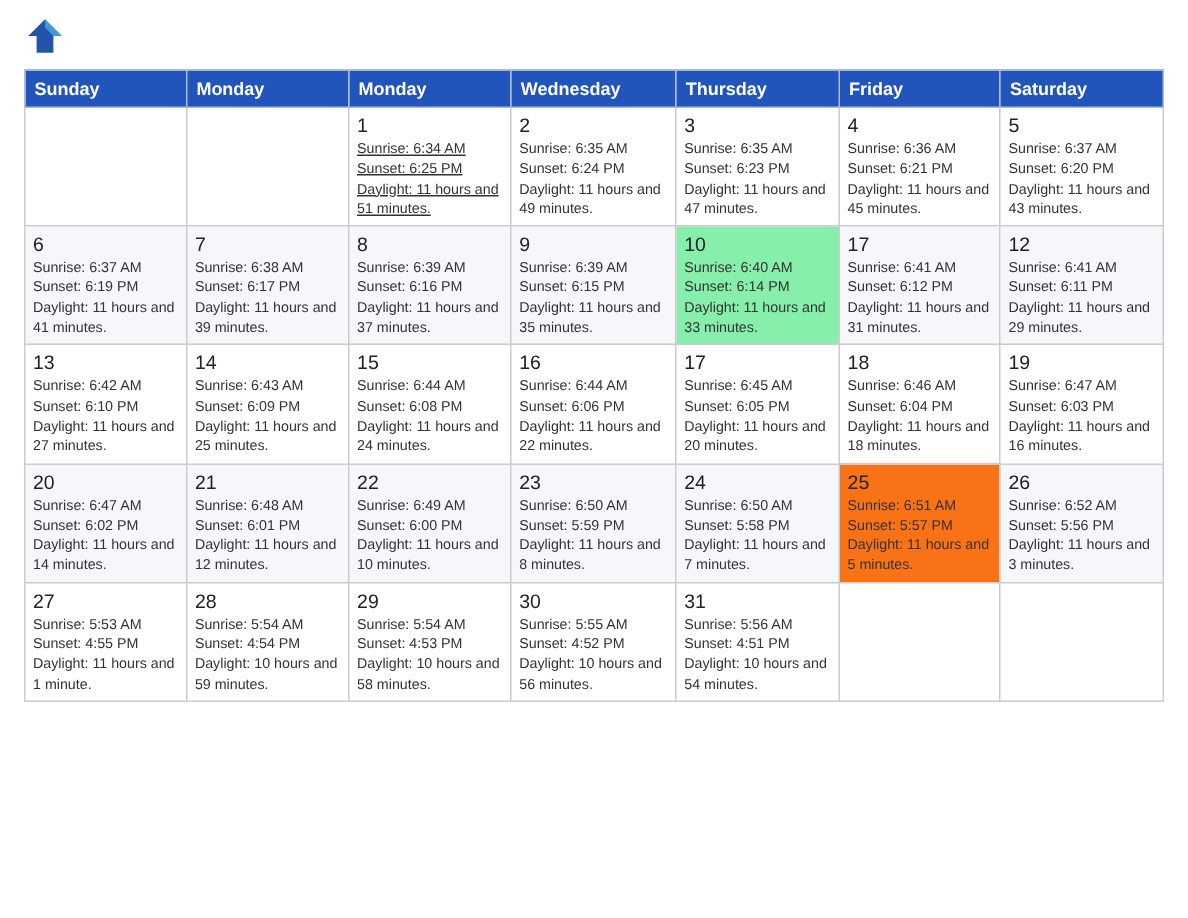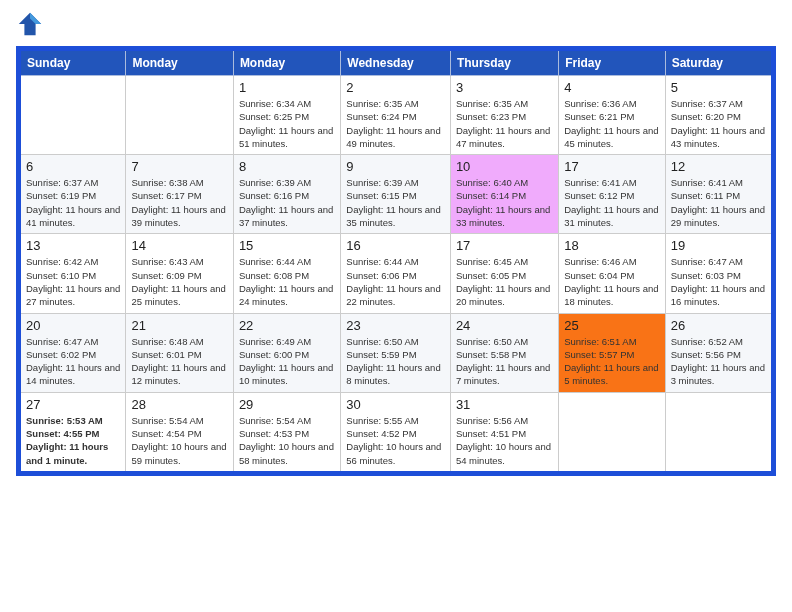--- a/index.html
+++ b/index.html
@@ -51,21 +51,21 @@
       color: #222;
       line-height: 1.1;
     }
     .location-title {
       font-size: 15px;
       color: #444;
     }
     .calendar {
       width: 100%;
       border-collapse: collapse;
-      border: 5px solid #1d4ed8;
+      border: 1px solid #1d4ed8;
     }
     .calendar th {
       background: #2255bb;
       color: #fff;
       font-size: 12px;
       font-weight: bold;
       text-align: left;
       padding: 5px 6px;
       border: 1px solid #aabbdd;
     }
@@ -129,21 +129,21 @@
           <th>Friday</th>
           <th>Saturday</th>
         </tr>
     </thead>
     <tbody id="calendar-body">
     <tr>
           <td class="empty-cell"></td>
           <td class="empty-cell"></td>
           <td>
             <div class="day-num">1</div>
-            <div class="day-info" style="white-space: pre-line;">Sunrise: 6:34 AM
+            <div class="day-info" style="white-space: pre-line; text-decoration: underline;">Sunrise: 6:34 AM
 Sunset: 6:25 PM
 Daylight: 11 hours and 51 minutes.</div>
           </td>
           <td>
             <div class="day-num">2</div>
             <div class="day-info" style="white-space: pre-line;">Sunrise: 6:35 AM
 Sunset: 6:24 PM
 Daylight: 11 hours and 49 minutes.</div>
           </td>
           <td>
@@ -183,21 +183,21 @@
             <div class="day-info" style="white-space: pre-line;">Sunrise: 6:39 AM
 Sunset: 6:16 PM
 Daylight: 11 hours and 37 minutes.</div>
           </td>
           <td style="background: rgb(245, 247, 250);">
             <div class="day-num">9</div>
             <div class="day-info" style="white-space: pre-line;">Sunrise: 6:39 AM
 Sunset: 6:15 PM
 Daylight: 11 hours and 35 minutes.</div>
           </td>
-          <td style="background: #f0abfc;">
+          <td style="background: #86efac;">
             <div class="day-num">10</div>
             <div class="day-info" style="white-space: pre-line;">Sunrise: 6:40 AM
 Sunset: 6:14 PM
 Daylight: 11 hours and 33 minutes.</div>
           </td>
           <td style="background: rgb(245, 247, 250);">
             <div class="day-num">17</div>
             <div class="day-info" style="white-space: pre-line;">Sunrise: 6:41 AM
 Sunset: 6:12 PM
 Daylight: 11 hours and 31 minutes.</div>
@@ -293,21 +293,21 @@
           <td style="background: rgb(245, 247, 250); margin-top: 44px;">
             <div class="day-num">26</div>
             <div class="day-info" style="white-space: pre-line;">Sunrise: 6:52 AM
 Sunset: 5:56 PM
 Daylight: 11 hours and 3 minutes.</div>
           </td>
         </tr>
         <tr>
           <td>
             <div class="day-num">27</div>
-            <div class="day-info" style="white-space: pre-line; font-weight: bold;">Sunrise: 5:53 AM
+            <div class="day-info" style="white-space: pre-line;">Sunrise: 5:53 AM
 Sunset: 4:55 PM
 Daylight: 11 hours and 1 minute.</div>
           </td>
           <td>
             <div class="day-num">28</div>
             <div class="day-info" style="white-space: pre-line;">Sunrise: 5:54 AM
 Sunset: 4:54 PM
 Daylight: 10 hours and 59 minutes.</div>
           </td>
           <td>

